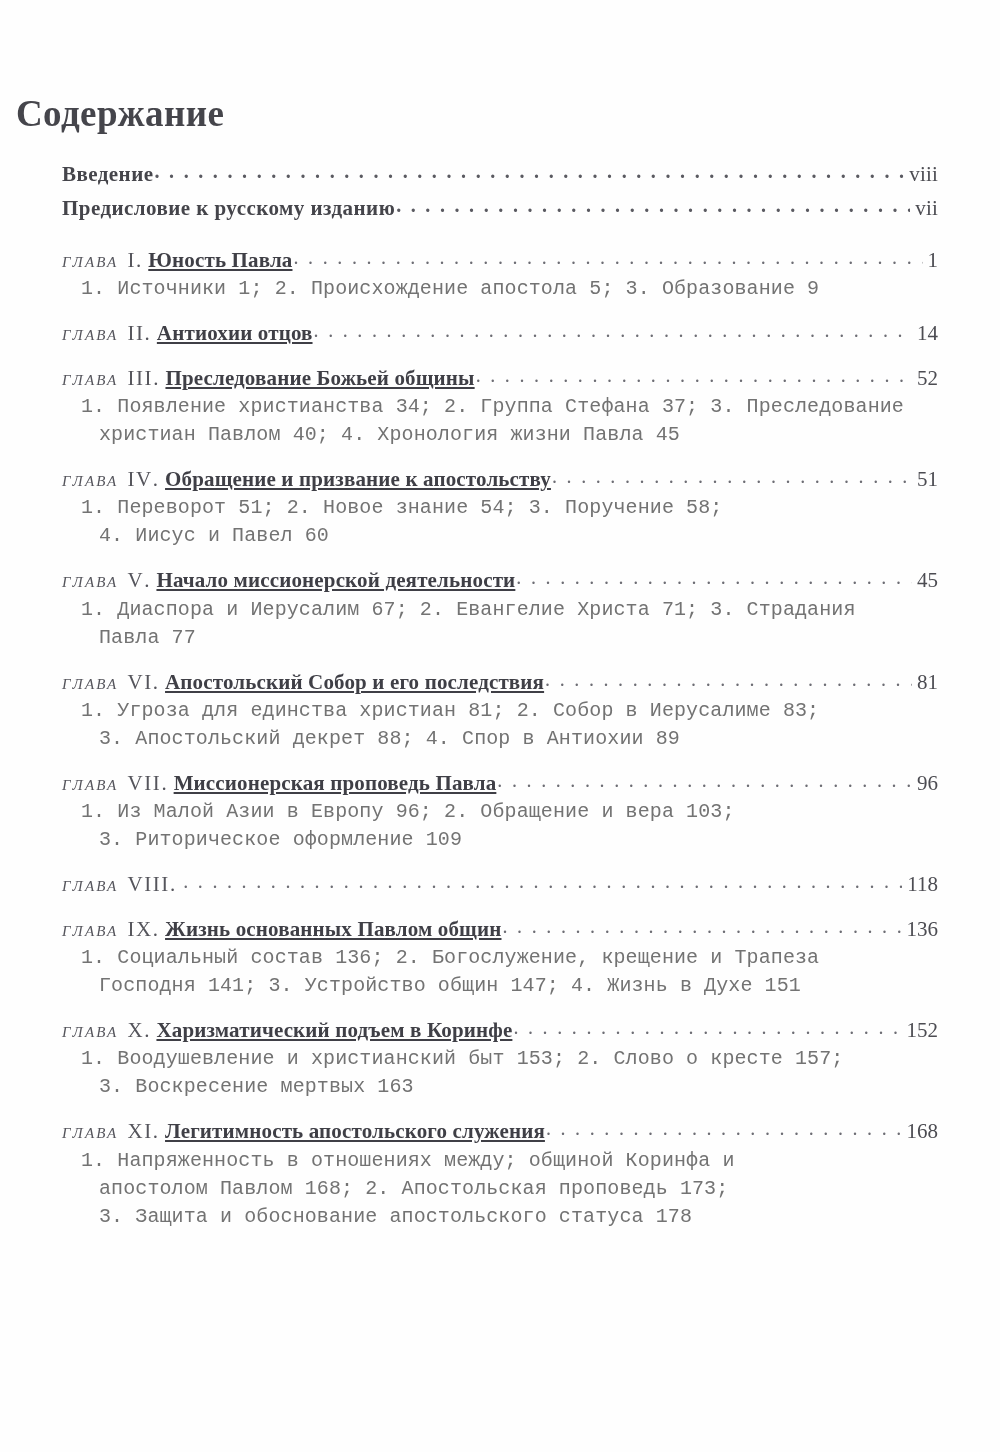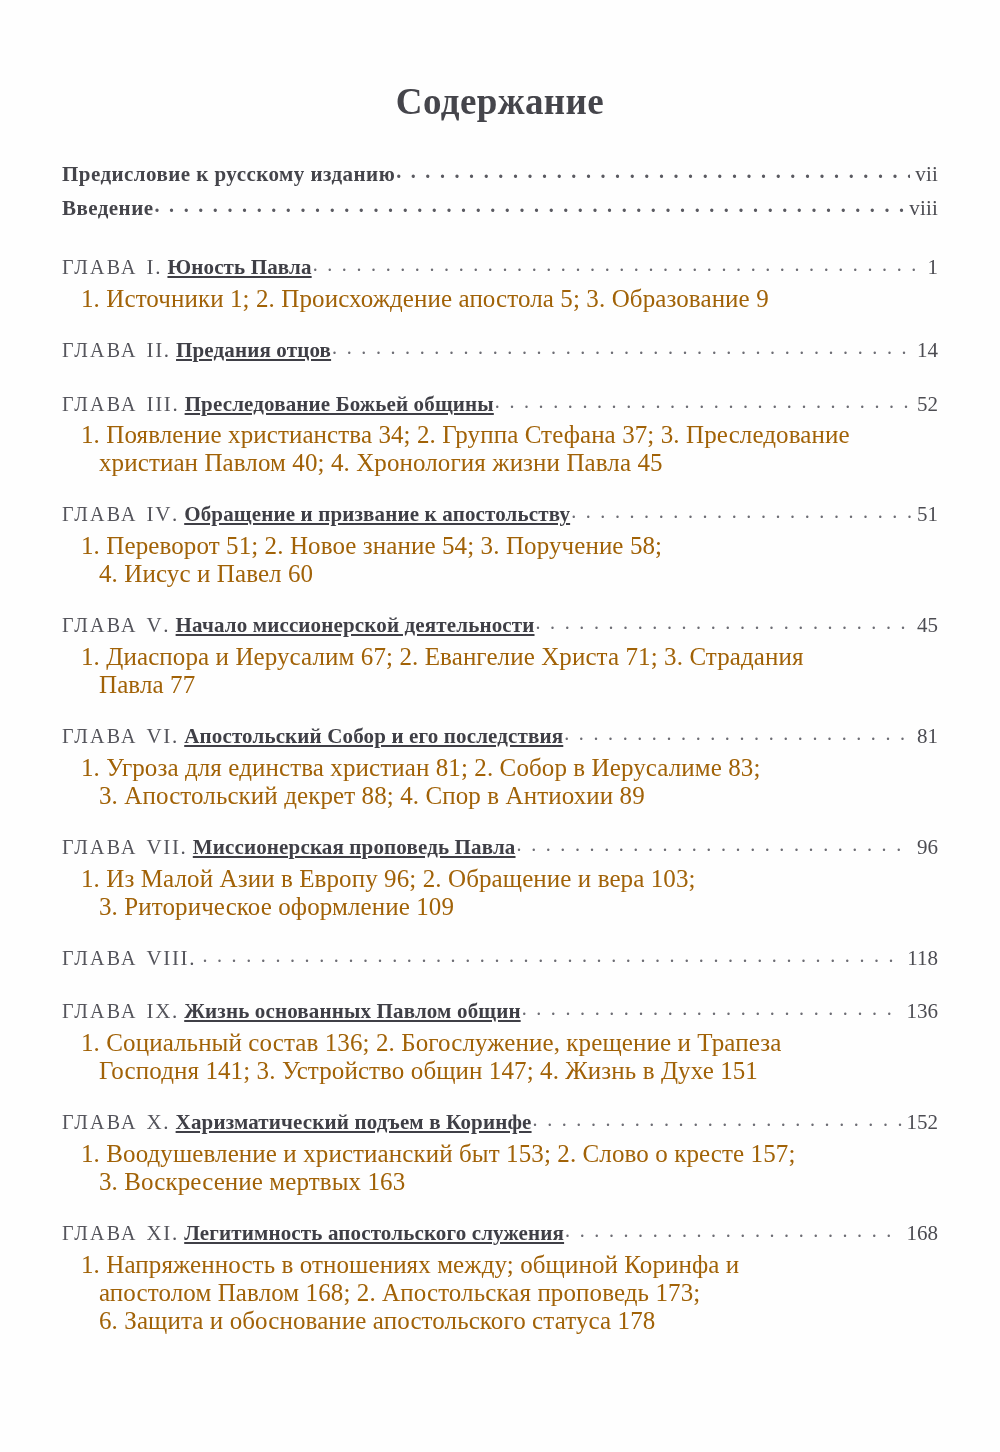--- a/index.html
+++ b/index.html
@@ -20,26 +20,25 @@
 
   
   .page {
     position: absolute;
     inset: 0;
     background: #fefefe;
     padding: 0;
   }
 
   .page-title {
-    text-align: center;
     font-size: 37px;
     font-weight: 700;
     letter-spacing: 0.4px;
     color: #45454b;
-    margin: 4px;
+    margin: 16px;
     padding-top: 78px;
     line-height: 1.1;
   }
 
   .toc {
     margin: 0;
     padding: 0;
     position: absolute;
     left: 62px;
     right: 62px;
@@ -99,23 +98,24 @@
     align-items: baseline;
     white-space: nowrap;
     font-size: 21px;
     line-height: 1.35;
   }
   .chapter-word {
     flex: 0 0 auto;
     font-weight: 400;
     font-variant: small-caps;
     text-transform: lowercase;
-    font-size: 28px;
+    font-size: 21px;
     letter-spacing: 2.2px;
     color: #55555c;
+    font-style: italic;
   }
   .chapter-roman {
     flex: 0 0 auto;
     font-weight: 400;
     font-size: 21px;
     letter-spacing: 1.6px;
     color: #55555c;
     padding-left: 9px;
   }
   .chapter-dot {
@@ -134,50 +134,51 @@
   }
   .chapter-head .pagenum { font-size: 21px; }
 
   
   .sub-list {
     margin: 1px 0 0 0;
     padding: 0;
     list-style: none;
   }
   .sub-line {
-    font-size: 25px;
+    font-size: 20px;
     font-weight: 400;
     line-height: 28px;
-    color: #a16207;
+    color: #737373;
     letter-spacing: 0.1px;
     white-space: nowrap;
+    font-family: Liberation Mono, monospace;
   }
   .sub-line.indent-first { padding-left: 19px; }
   .sub-line.indent-cont  { padding-left: 37px; }
 </style>
 </head>
 <body>
 
 <div class="page">
 
   <h1 class="page-title">Содержание</h1>
 
   <div class="toc">
 
     <div id="front-matter-list">
         <div class="front-row">
+          <span class="fm-label">Введение</span>
+          <span class="leader"></span>
+          <span class="pagenum">viii</span>
+        </div>
+        <div class="front-row">
           <span class="fm-label">Предисловие к русскому изданию</span>
           <span class="leader"></span>
           <span class="pagenum">vii</span>
         </div>
-        <div class="front-row">
-          <span class="fm-label">Введение</span>
-          <span class="leader"></span>
-          <span class="pagenum">viii</span>
-        </div>
       </div>
 
     <div id="chapter-list">
         <div class="chapter first">
           <div class="chapter-head">
             <span class="chapter-word">Глава</span>
             <span class="chapter-roman">I</span>
             <span class="chapter-dot">.</span>
             <span class="chapter-title">Юность Павла</span>
             <span class="leader"></span>
@@ -185,21 +186,21 @@
           </div>
           <div class="sub-list">
             <div class="sub-line indent-first">1. Источники 1; 2. Происхождение апостола 5; 3. Образование 9</div>
           </div>
         </div>
         <div class="chapter">
           <div class="chapter-head">
             <span class="chapter-word">Глава</span>
             <span class="chapter-roman">II</span>
             <span class="chapter-dot">.</span>
-            <span class="chapter-title">Предания отцов</span>
+            <span class="chapter-title">Антиохии отцов</span>
             <span class="leader"></span>
             <span class="pagenum">14</span>
           </div>
         </div>
         <div class="chapter">
           <div class="chapter-head">
             <span class="chapter-word">Глава</span>
             <span class="chapter-roman">III</span>
             <span class="chapter-dot">.</span>
             <span class="chapter-title">Преследование Божьей общины</span>
@@ -309,19 +310,19 @@
             <span class="chapter-word">Глава</span>
             <span class="chapter-roman">XI</span>
             <span class="chapter-dot">.</span>
             <span class="chapter-title">Легитимность апостольского служения</span>
             <span class="leader"></span>
             <span class="pagenum">168</span>
           </div>
           <div class="sub-list">
             <div class="sub-line indent-first">1. Напряженность в отношениях между;  общиной Коринфа и</div>
             <div class="sub-line indent-cont">апостолом Павлом 168; 2. Апостольская проповедь 173;</div>
-            <div class="sub-line indent-cont">6. Защита и обоснование апостольского статуса 178</div>
+            <div class="sub-line indent-cont">3. Защита и обоснование апостольского статуса 178</div>
           </div>
         </div>
       </div>
 
   </div>
 </div>
 
 </body></html>

